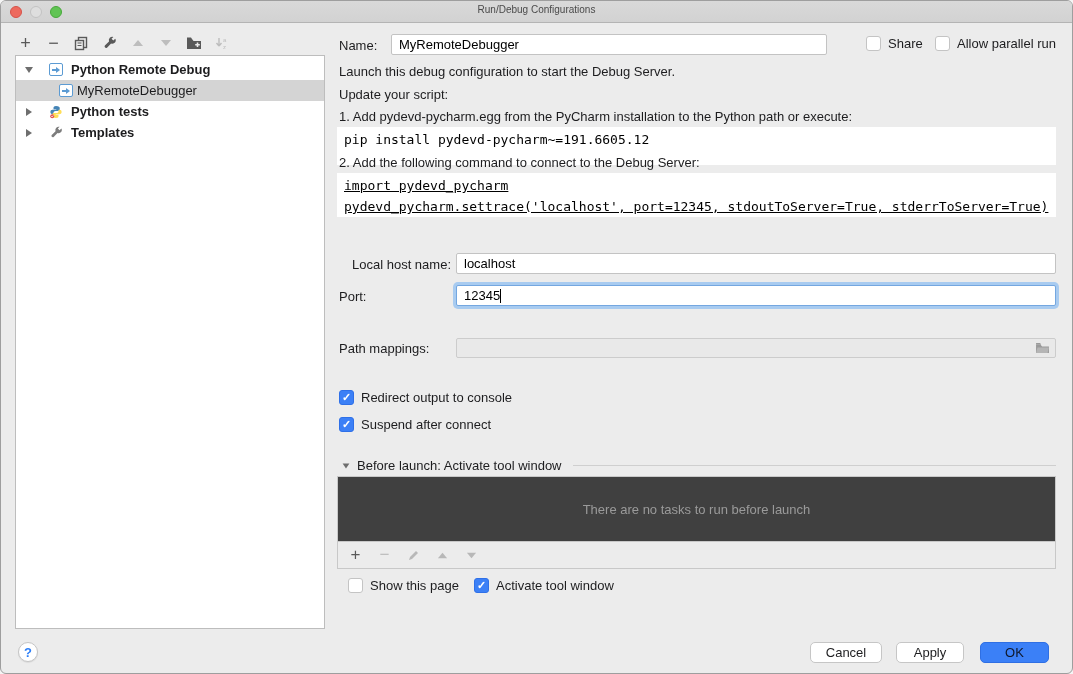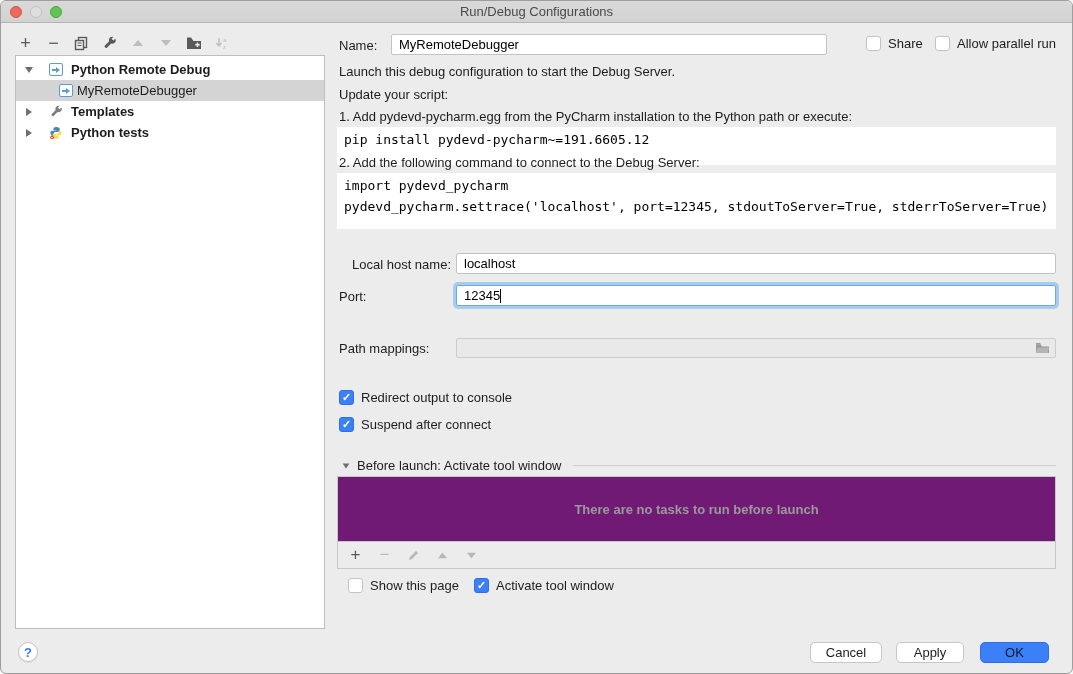--- a/index.html
+++ b/index.html
@@ -9,21 +9,21 @@
     background:#ececec; border:1px solid #9e9e9e; border-radius:6px;
     overflow:hidden; font-size:13px; color:#1d1d1f;
   }
   
   .titlebar {
     position:absolute; top:0; left:0; right:0; height:22px;
     background:linear-gradient(#d9d9d9,#d2d2d2); border-bottom:1px solid #b4b4b4;
   }
   .titlebar .title {
     position:absolute; left:0; right:0; top:3px; text-align:center;
-    font-size:13px; color:#4a4a4a;
+    font-size:10px; color:#4a4a4a;
   }
   .lights { position:absolute; left:9px; top:5px; display:flex; gap:8px; }
   .light { width:12px; height:12px; border-radius:50%; }
   .light.red { background:#ed6a5e; border:1px solid #d55249; }
   .light.gray { background:#dedede; border:1px solid #c2c2c2; }
   .light.green { background:#61c454; border:1px solid #47a83a; }
 
   
   .left-toolbar { position:absolute; left:16px; top:31px; height:22px; display:flex; align-items:center; gap:11px; }
   .tbi { width:17px; height:17px; display:flex; align-items:center; justify-content:center; color:#595959; font-size:16px; }
@@ -79,22 +79,22 @@
     border:1px solid #c4c4c4; display:inline-flex; align-items:center; justify-content:center;
     flex:none;
   }
   .cbox.checked { background:#3c80f6; border-color:#2f70e8; }
   .cbox.checked:after { content:"✓"; color:#fff; font-size:11px; font-weight:bold; line-height:1; }
 
   
   .bl-header { display:flex; align-items:center; gap:7px; }
   .bl-header .rule { flex:1; height:1px; background:#cfcfcf; margin-left:4px; }
   .tasks-box {
-    position:absolute; left:0; right:0; background:#701a75; border:1px solid #c8c8c8;
-    display:flex; align-items:center; justify-content:center;font-weight:bold;
+    position:absolute; left:0; right:0; background:#404040; border:1px solid #c8c8c8;
+    display:flex; align-items:center; justify-content:center;
   }
   .tasks-empty { color:#9a9a9a; font-size:13px; }
   .tasks-toolbar {
     position:absolute; left:0; right:0; height:27px; background:#ececec;
     border:1px solid #c8c8c8; border-top:none; display:flex; align-items:center; gap:12px; padding-left:9px;
   }
 
   
   .help-btn {
     position:absolute; left:17px; top:641px; width:20px; height:20px; border-radius:50%;
@@ -179,40 +179,40 @@
       <span class="ticon" style="left:43px;">
           <span class="rcicon"></span>
         </span>
       <span class="lbl" style="margin-left:61px;">MyRemoteDebugger</span>
     </div>
     <div class="trow">
       <span class="disc">
           <span class="tri-right"></span>
         </span>
       <span class="ticon" style="left:33px;top:4px;">
-        <svg width="14" height="14" viewBox="0 0 15 15">
-            <path d="M13.8 4.2a3.6 3.6 0 0 1-4.7 3.4L5 11.7a1.5 1.5 0 0 1-2.1-2.1l4.1-4.1A3.6 3.6 0 0 1 11.4.9L9.5 2.8l1.8 1.8 1.9-1.9c.4.5.6 1 .6 1.5z" fill="#7d7d7d"></path>
-          </svg>
-      </span>
-      <span class="lbl bold" style="margin-left:55px;">Templates</span>
-    </div>
-    <div class="trow">
-      <span class="disc">
-          <span class="tri-right"></span>
-        </span>
-      <span class="ticon" style="left:33px;top:4px;">
         <svg width="14" height="14" viewBox="0 0 14 14">
             <path d="M7 1 C4.8 1 4.5 2 4.5 3 v1.2 h2.8 v.6 H3.4 C2.2 4.8 1.4 5.6 1.4 7 c0 1.4.8 2.2 2 2.2 h1.1 V7.8 c0-1.1.9-1.8 2-1.8 h2.6 c1 0 1.6-.7 1.6-1.7 V3 C10.7 2 10 1 7 1 Z" fill="#4584b6"></path>
             <path d="M7 13 c2.2 0 2.5-1 2.5-2 V9.8 H6.7 v-.6 h3.9 c1.2 0 2-.8 2-2.2 0-1.4-.8-2.2-2-2.2 h-1.1 v1.4 c0 1.1-.9 1.8-2 1.8 H4.9 c-1 0-1.6.7-1.6 1.7 V11 C3.3 12 4 13 7 13 Z" fill="#ffde57"></path>
             <circle cx="3.2" cy="11.2" r="2" fill="#e05555"></circle>
             <path d="M2.2 11.2 l.8.8 1.3-1.5" stroke="#fff" stroke-width=".7" fill="none"></path>
           </svg>
       </span>
       <span class="lbl bold" style="margin-left:55px;">Python tests</span>
     </div>
+    <div class="trow">
+      <span class="disc">
+          <span class="tri-right"></span>
+        </span>
+      <span class="ticon" style="left:33px;top:4px;">
+        <svg width="14" height="14" viewBox="0 0 15 15">
+            <path d="M13.8 4.2a3.6 3.6 0 0 1-4.7 3.4L5 11.7a1.5 1.5 0 0 1-2.1-2.1l4.1-4.1A3.6 3.6 0 0 1 11.4.9L9.5 2.8l1.8 1.8 1.9-1.9c.4.5.6 1 .6 1.5z" fill="#7d7d7d"></path>
+          </svg>
+      </span>
+      <span class="lbl bold" style="margin-left:55px;">Templates</span>
+    </div>
   </div>
 
   <div class="main">
 
     <div class="abs itext" style="left:2px; top:15px;">Name:</div>
     <div class="abs" style="left:54px; top:11px; width:436px;">
       <input class="mfield" value="MyRemoteDebugger" style="">
     </div>
     <label class="cb abs" style="left:529px; top:13px;">
       <span class="cbox"></span>
@@ -221,21 +221,21 @@
     <label class="cb abs" style="left:598px; top:13px;">
       <span class="cbox"></span>
       <span>Allow parallel run</span>
     </label>
 
     <div class="abs itext" style="left:2px; top:41px;">Launch this debug configuration to start the Debug Server.</div>
     <div class="abs itext" style="left:2px; top:64px;">Update your script:</div>
     <div class="abs itext" style="left:2px; top:86px;">1. Add pydevd-pycharm.egg from the PyCharm installation to the Python path or execute:</div>
     <div class="code-block" style="top:104px; height:38px;">pip install pydevd-pycharm~=191.6605.12</div>
     <div class="abs itext" style="left:2px; top:132px;">2. Add the following command to connect to the Debug Server:</div>
-    <div class="code-block" style="top:150px; height:56px;"><span>import pydevd_pycharm</span><br><span>pydevd_pycharm.settrace('localhost', port=12345, stdoutToServer=True, stderrToServer=True)</span></div>
+    <div class="code-block" style="top:150px; height:44px;text-decoration:underline;"><span>import pydevd_pycharm</span><br><span>pydevd_pycharm.settrace('localhost', port=12345, stdoutToServer=True, stderrToServer=True)</span></div>
 
     <div class="abs itext" style="left:2px; top:234px;margin-left:13px;">Local host name:</div>
     <div class="field-wrap" style="top:230px;">
       <input class="mfield" value="localhost" style="">
     </div>
 
     <div class="abs itext" style="left:2px; top:266px;">Port:</div>
     <div class="field-wrap" style="top:262px;">
       <input class="mfield focusring" value="12345" style="">
       <span class="caret" style="left:44px;"></span>

